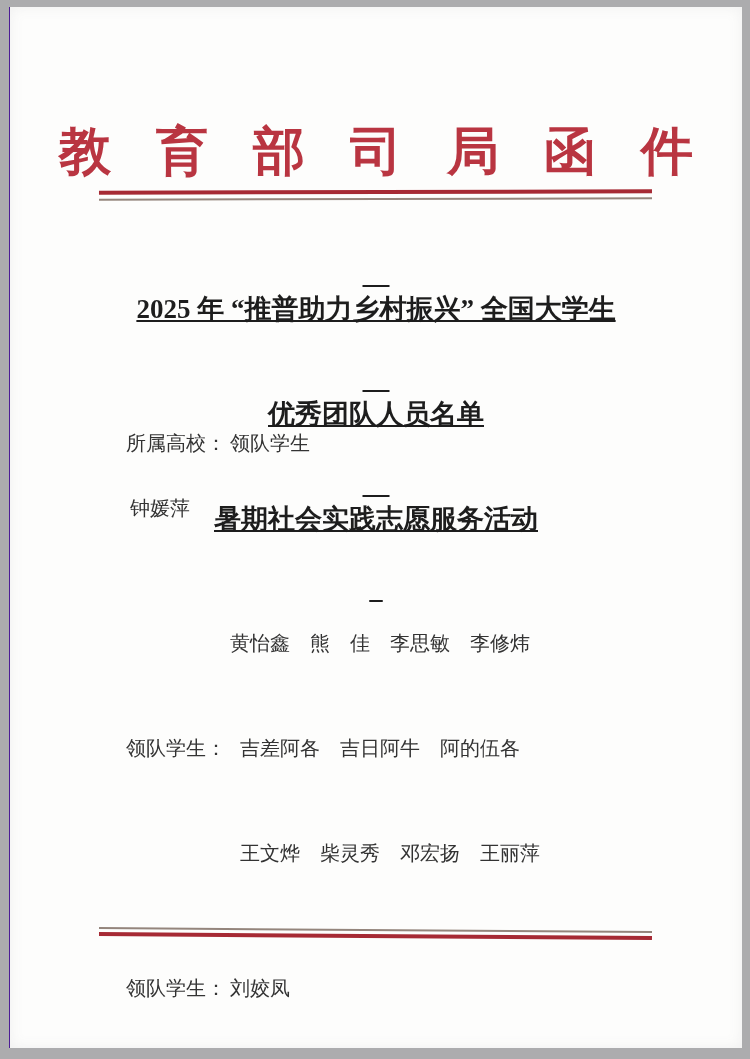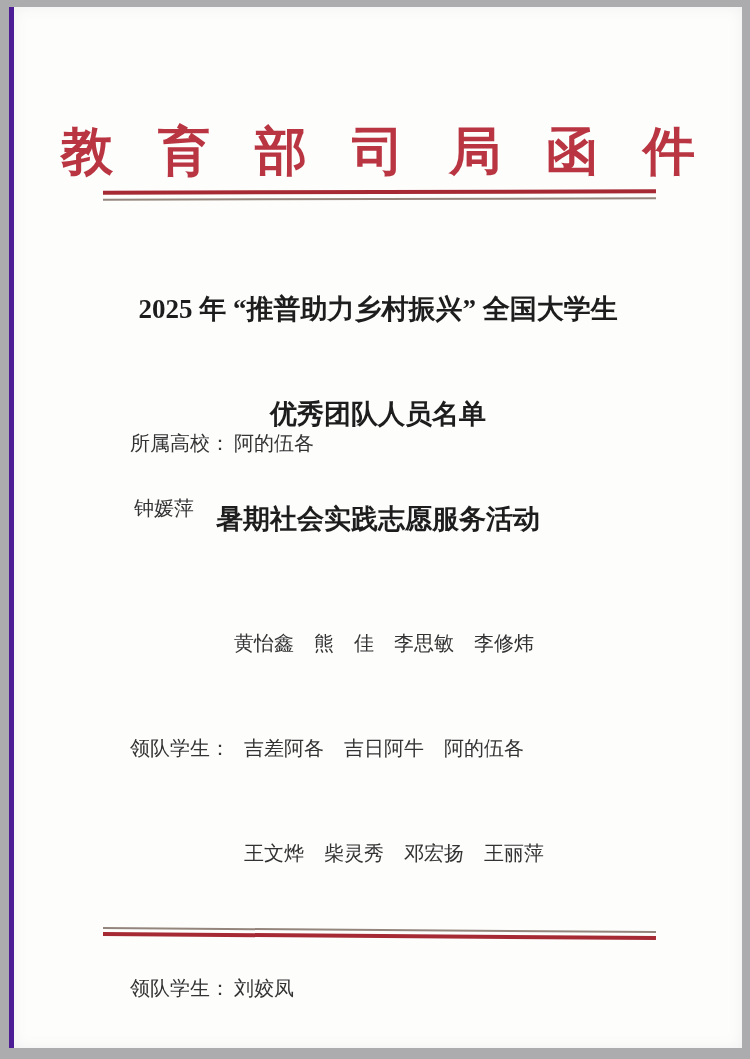--- a/index.html
+++ b/index.html
@@ -20,21 +20,21 @@
   body {
     position: relative;
     background: var(--scan-bg);
     overflow: hidden;
   }
   .page {
     position: absolute;
     left: 9px; top: 7px;
     width: 733px; height: 1041px;
     background: var(--page-bg);
-    border-left: 5px solid #4c1d95;
+    border-left: 1px solid #4c1d95;
     box-shadow: inset 0 0 14px rgba(120,120,125,0.10);
   }
   .letterhead {
     position: absolute;
     top: 117px; left: 0; right: 0;
     text-align: center;
     color: var(--letterhead-red);
     font-size: 52px;
     line-height: 56px;
     font-weight: bold;
@@ -55,20 +55,21 @@
   .rule-footer .thick { margin-top: 3px; }
   .doc-title {
     position: absolute;
     top: 215px; left: 0; right: 0;
     text-align: center;
     color: var(--text-black);
     font-size: 27px;
     line-height: 35px;
     font-weight: bold;
     white-space: pre;
+    text-decoration: underline;
   }
   .fields {
     position: absolute;
     top: 389px; left: 116px; right: 40px;
     color: var(--body-text);
     font-size: 20px;
     line-height: 35px;
   }
   .field-row { display: flex; align-items: center; margin-top: 30px; }
   .field-label { white-space: pre; flex: 0 0 auto; }
@@ -90,21 +91,21 @@
   <div class="doc-title">
     <div>2025 年 “推普助力乡村振兴” 全国大学生</div>
     <div>优秀团队人员名单</div>
     <div>暑期社会实践志愿服务活动</div>
   </div>
 
   <div class="fields">
 
     <div class="field-row">
       <span class="field-label">所属高校：</span>
-      <span class="field-value">阿的伍各</span>
+      <span class="field-value">领队学生</span>
     </div>
 
     <div class="field-row">
       <span class="field-value">钟媛萍</span>
     </div>
 
     <div class="field-row">
       <span class="field-label">领队学生：</span>
       <div class="field-value">
         <div>黄怡鑫　熊　佳　李思敏　李修炜</div>

